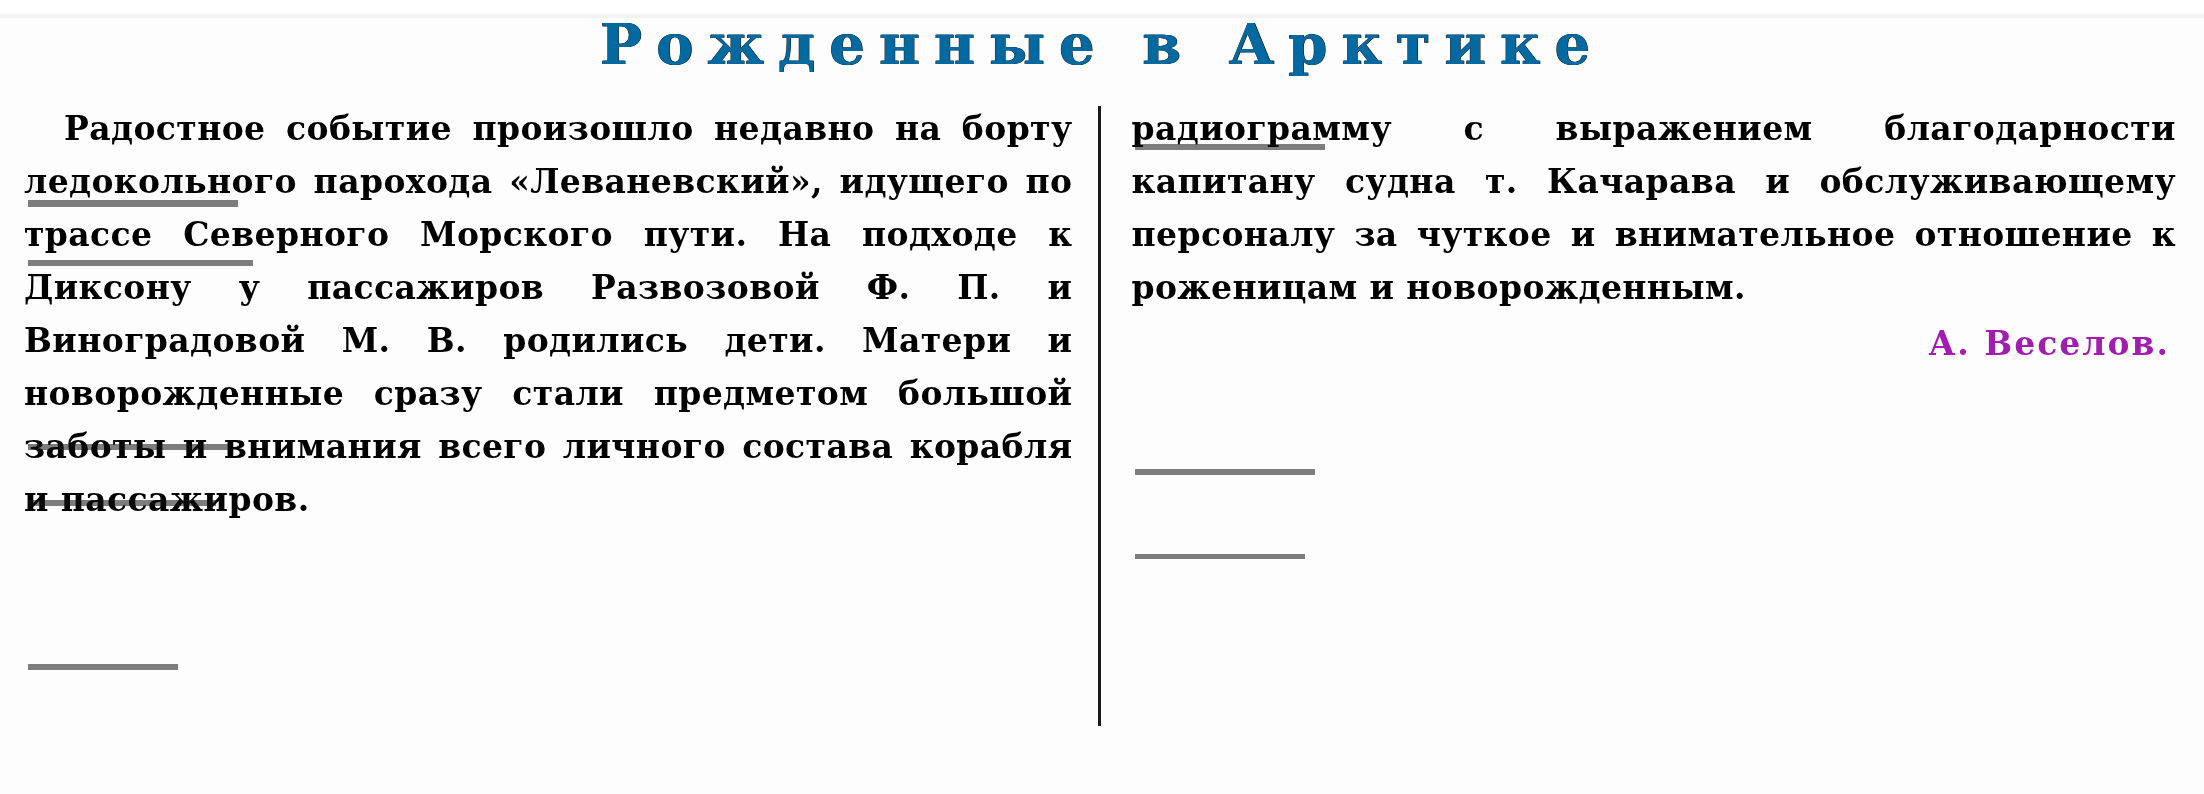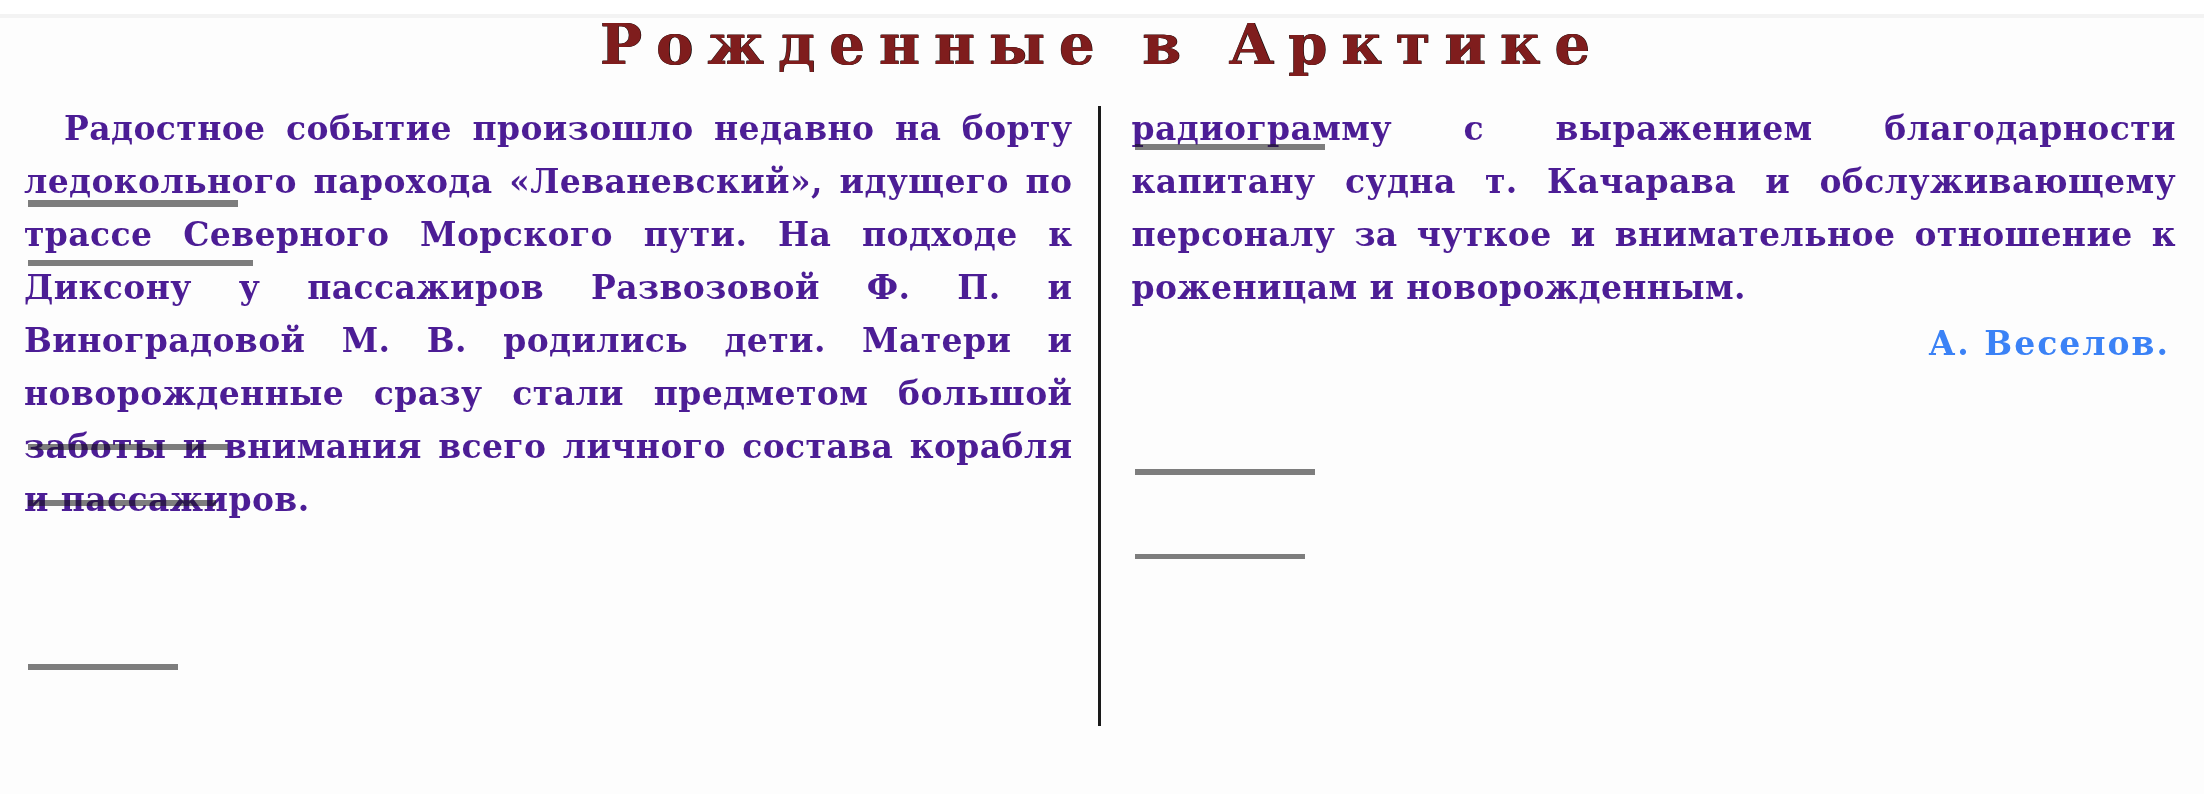--- a/index.html
+++ b/index.html
@@ -21,21 +21,21 @@
     background: #fdfdfd;
     box-sizing: border-box;
     padding: 0;
   }
   .headline {
     text-align: center;
     font-family: "DejaVu Serif", serif;
     font-weight: bold;
     font-size: 56px;
     letter-spacing: 14px;
-    color: #7f1d1d;
+    color: #0369a1;
     margin: 14px 0 0 0;
     padding: 0 40px;
     line-height: 1.1;
     text-shadow: 0.6px 0 0 #0d0d0d, -0.4px 0.4px 0 #2a2a2a;
   }
   .columns {
     position: relative;
     display: flex;
     margin-top: 26px;
     padding: 0 28px 0 24px;
@@ -61,35 +61,35 @@
     height: 620px;
   }
   p.para {
     margin: 0 0 6px 0;
     font-family: "DejaVu Serif", serif;
     font-weight: bold;
     font-size: 33px;
     line-height: 53px;
     text-align: justify;
     text-justify: inter-word;
-    color: #4c1d95;
+    color: #000000;
     letter-spacing: 0.4px;
     -webkit-font-smoothing: none;
   }
   p.para.indent {
     text-indent: 40px;
   }
   .signature {
     margin-top: 10px;
     text-align: right;
     font-family: "DejaVu Serif", serif;
     font-weight: bold;
     font-size: 33px;
     letter-spacing: 2px;
-    color: #3b82f6;
+    color: #a21caf;
     padding-right: 6px;
   }
   
   .smudge {
     position: absolute;
     background: rgba(20,20,20,0.55);
     pointer-events: none;
   }
   .s1 { left: 28px;  top: 186px; width: 210px; height: 7px; }
   .s2 { left: 28px;  top: 246px; width: 225px; height: 6px; }

